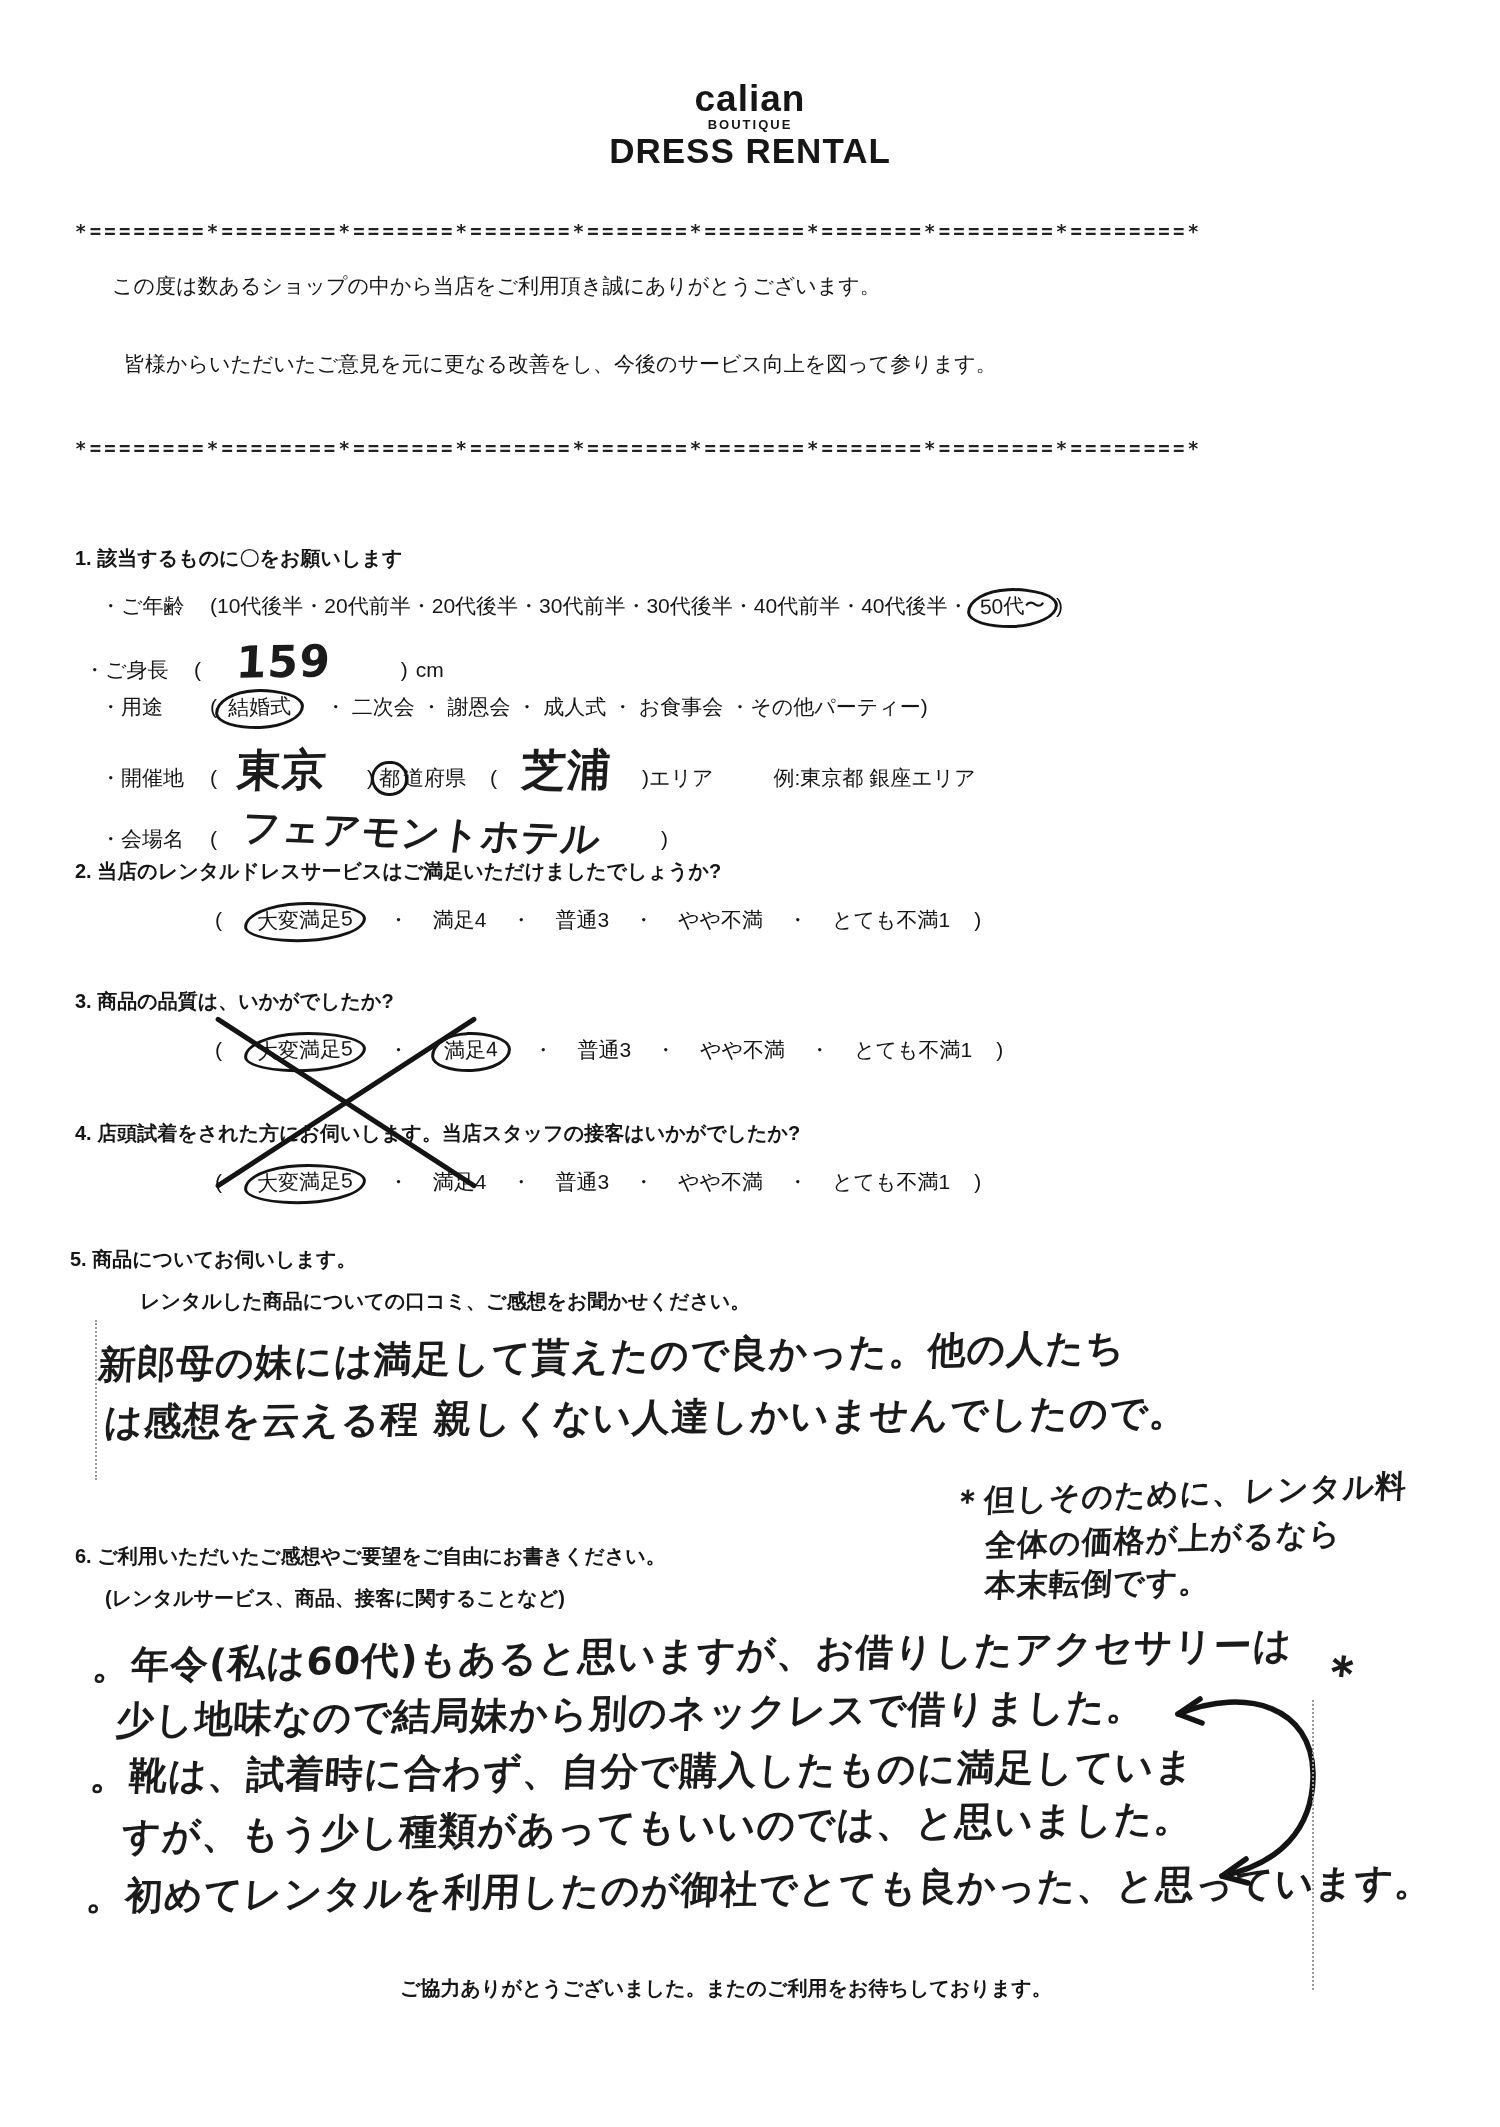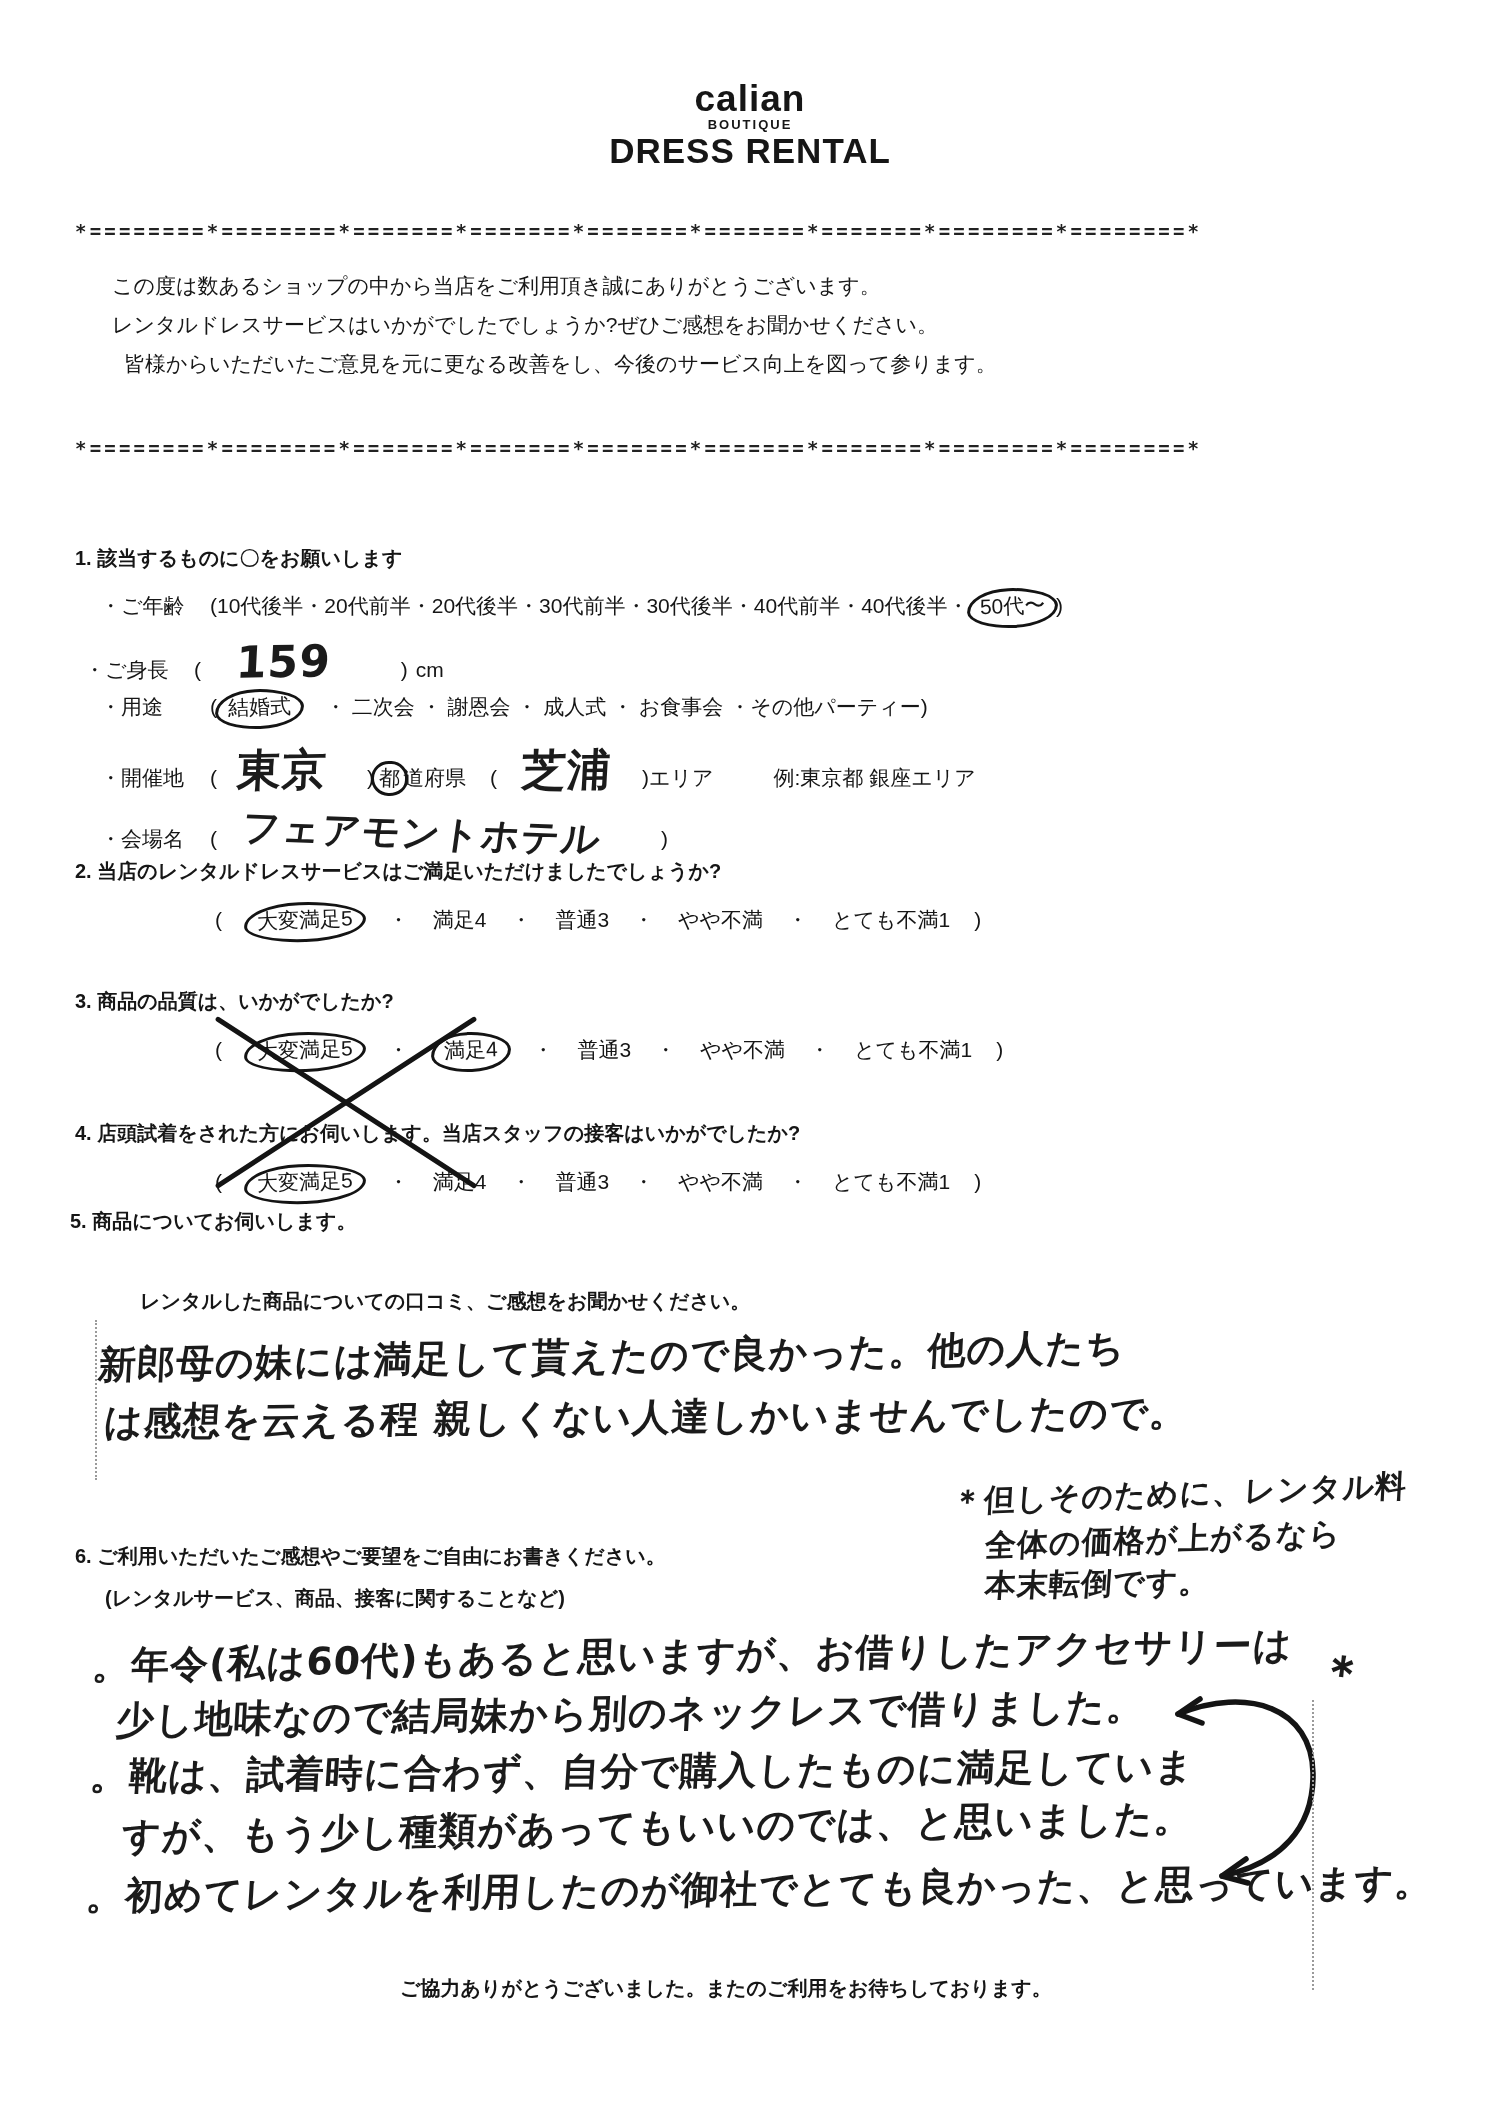--- a/index.html
+++ b/index.html
@@ -55,21 +55,20 @@
 
 <div class="page">
 
   <div class="abs center brand" style="top:78px">calian</div>
   <div class="abs center boutique" style="top:117px">BOUTIQUE</div>
   <div class="abs center title" style="top:131px">DRESS RENTAL</div>
 
   <div class="abs sep" style="left:75px; top:220px">*========*========*=======*=======*=======*=======*=======*========*========*</div>
 
   <div class="abs body-t" style="left:112px; top:272px">この度は数あるショップの中から当店をご利用頂き誠にありがとうございます。</div>
-  <div class="abs body-t" style="left:112px; top:311px">レンタルドレスサービスはいかがでしたでしょうか?ぜひご感想をお聞かせください。</div>
   <div class="abs body-t" style="left:124px; top:350px">皆様からいただいたご意見を元に更なる改善をし、今後のサービス向上を図って参ります。</div>
 
   <div class="abs sep" style="left:75px; top:437px">*========*========*=======*=======*=======*=======*=======*========*========*</div>
 
   <div class="abs head-t" style="left:75px; top:545px">1. 該当するものに〇をお願いします</div>
 
   <div class="abs row body-t" style="left:100px; top:592px">
     <span class="lbl">・ご年齢</span>
     <span>(10代後半・20代前半・20代後半・30代前半・30代後半・40代前半・40代後半・</span>
     <span class="circ">50代〜</span>
@@ -154,21 +153,21 @@
     <span>満足4</span>
     <span>・</span>
     <span>普通3</span>
     <span>・</span>
     <span>やや不満</span>
     <span>・</span>
     <span>とても不満1</span>
     <span>)</span>
   </div>
 
-  <div class="abs head-t" style="left:70px; top:1208px">5. 商品についてお伺いします。</div>
+  <div class="abs head-t" style="left:70px; top:1246px">5. 商品についてお伺いします。</div>
   <div class="abs head-t" style="left:140px; top:1288px">レンタルした商品についての口コミ、ご感想をお聞かせください。</div>
   <div class="abs hand hand-md" style="left:98px; top:1337px">新郎母の妹には満足して貰えたので良かった。他の人たち</div>
   <div class="abs hand hand-md" style="left:104px; top:1398px; transform:rotate(-0.5deg) skewX(-4deg)">は感想を云える程 親しくない人達しかいませんでしたので。</div>
   <div class="dotv" style="left:95px; top:1320px; height:160px"></div>
 
   <div class="abs hand hand-sm" style="left:952px; top:1478px; transform:rotate(-2deg) skewX(-5deg)">＊但しそのために、レンタル料</div>
   <div class="abs hand hand-sm" style="left:985px; top:1524px; transform:rotate(-2deg) skewX(-5deg)">全体の価格が上がるなら</div>
   <div class="abs hand hand-sm" style="left:985px; top:1568px; transform:rotate(-1deg) skewX(-5deg)">本末転倒です。</div>
 
   <div class="abs head-t" style="left:75px; top:1543px">6. ご利用いただいたご感想やご要望をご自由にお書きください。</div>

